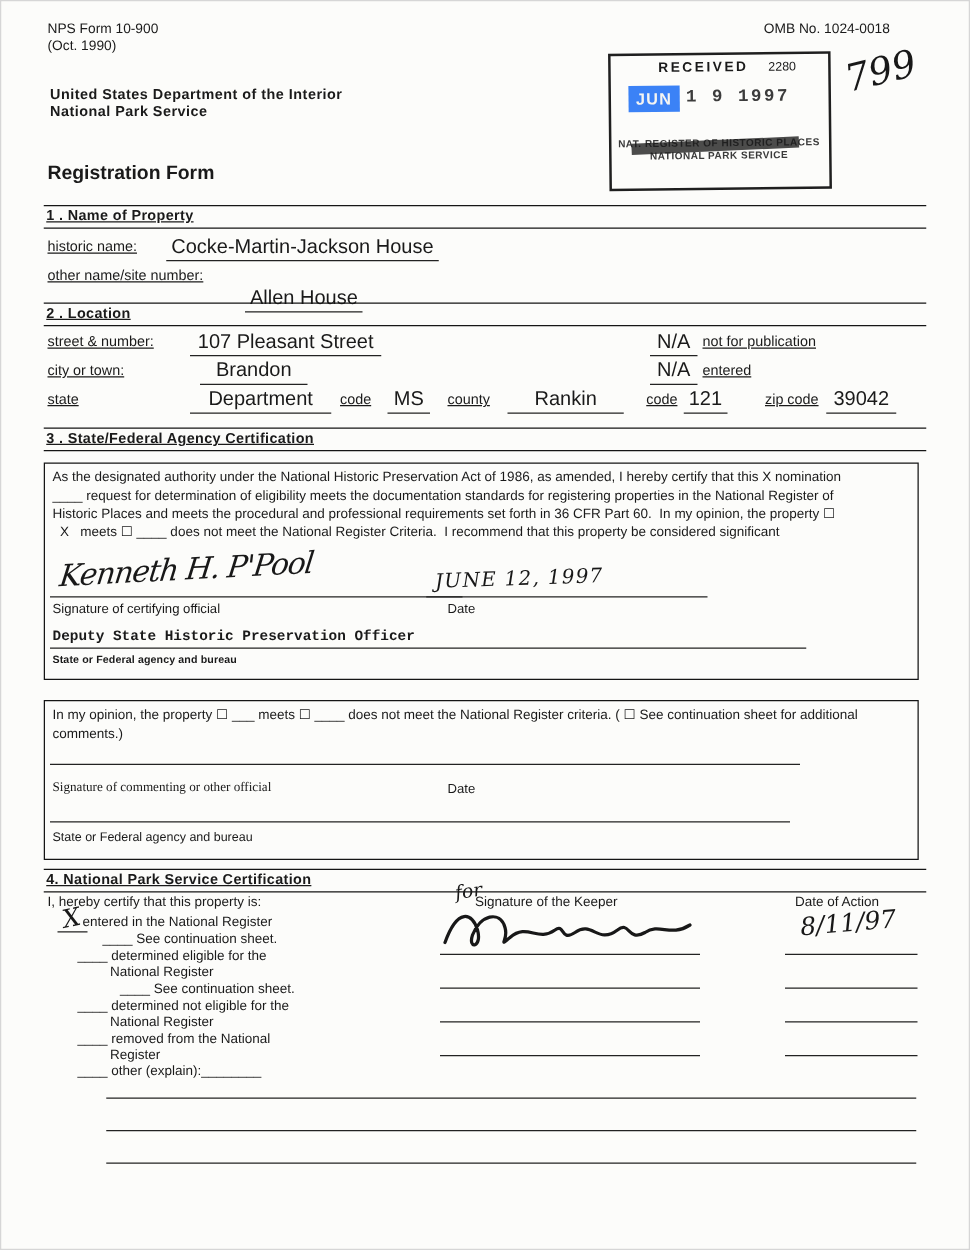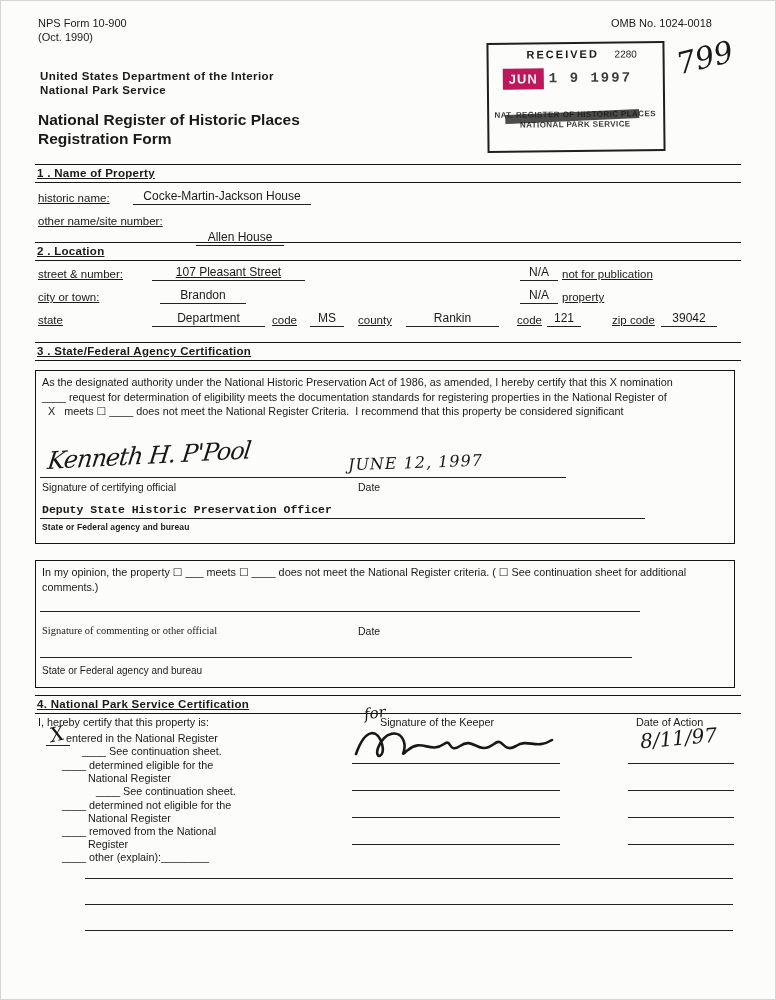--- a/index.html
+++ b/index.html
@@ -5,42 +5,42 @@
   html,body{margin:0;padding:0;background:#ffffff;}
   .page{
     position:relative;width:776px;height:1000px;background:#fcfcfa;
     font-family:"Liberation Sans",sans-serif;color:#1a1a1a;overflow:hidden;
     box-shadow:inset 0 0 0 1px #d6d6d6;
   }
   .abs{position:absolute;}
   .b{font-weight:bold;}
   .fs11{font-size:11px;}
   .lbl{font-size:11.5px;text-decoration:underline;}
-  .val{border-bottom:1.2px solid #222;text-align:center;font-size:12px;padding:0 4px 1px;}
+  .val{border-bottom:1.2px solid #222;text-align:center;font-size:16px;padding:0 4px 1px;}
   .sect{
     position:absolute;left:35px;width:702px;
     border-top:1.4px solid #151515;border-bottom:1.4px solid #151515;
     font-weight:bold;font-size:11.5px;padding:2px 2px 3px;letter-spacing:.3px;
   }
   .sect span{text-decoration:underline;}
   .boxed{position:absolute;left:35px;border:1.6px solid #151515;background:transparent;}
   .cline{white-space:pre;font-size:10.8px;line-height:14.6px;}
   .small-lbl{font-size:8.5px;font-weight:bold;letter-spacing:.1px;}
   .plain-lbl{font-size:10.5px;}
   .hand{font-family:"DejaVu Serif",serif;font-style:italic;color:#181818;}
   .hline{position:absolute;border-bottom:1.2px solid #222;height:0;}
   .item{position:absolute;font-size:10.8px;}
   .stamp{
     position:absolute;left:487px;top:42px;width:174px;height:106px;
     border:2px solid #1f1f1f;transform:rotate(-.6deg);
   }
   .stamp-recv{position:absolute;left:38px;top:4px;font-size:11px;font-weight:bold;letter-spacing:2px;}
   .stamp-num{position:absolute;left:126px;top:5px;font-size:10px;}
   .stamp-chip{position:absolute;left:14px;top:24px;height:20px;display:flex;align-items:center;}
-  .stamp-month{background:#be185d;color:#f5f5f2;font-weight:bold;font-size:13px;padding:3px 6px;letter-spacing:1px;}
+  .stamp-month{background:#3b82f6;color:#f5f5f2;font-weight:bold;font-size:13px;padding:3px 6px;letter-spacing:1px;}
   .stamp-dy{font-family:"Liberation Mono",monospace;font-weight:bold;font-size:14px;color:#3c3c3c;margin-left:5px;letter-spacing:2px;}
   .stamp-reg{position:absolute;left:3px;top:66px;width:166px;text-align:center;color:#3a3a3a;}
   .stamp-reg div{font-size:8px;font-weight:bold;letter-spacing:.4px;line-height:9.5px;}
   .smudge{position:absolute;left:16px;top:68px;width:134px;height:9px;background:rgba(25,25,25,.78);transform:rotate(-2deg);}
   .mono-title{font-family:"Liberation Mono",monospace;font-weight:bold;font-size:11.5px;letter-spacing:0;}
   .sig-hand{font-size:24px;letter-spacing:-1px;transform:rotate(-3deg) skewX(-10deg);transform-origin:left bottom;}
 </style>
 </head>
 <body>
 
@@ -60,60 +60,60 @@
     <div class="stamp-reg">
       <div>NAT. REGISTER OF HISTORIC PLACES</div>
       <div>NATIONAL PARK SERVICE</div>
     </div>
     <div class="smudge"></div>
   </div>
   <div class="abs hand" style="left:676px;top:40px;font-size:30px;transform:rotate(-14deg);">799</div>
 
   <div class="abs b" style="left:40px;top:70px;font-size:11.5px;letter-spacing:.4px;">United States Department of the Interior</div>
   <div class="abs b" style="left:40px;top:84px;font-size:11.5px;letter-spacing:.4px;">National Park Service</div>
-  <div class="abs b" style="left:38px;top:111px;font-size:15.5px;">National Register of Historic Places</div>
   <div class="abs b" style="left:38px;top:130px;font-size:15.5px;">Registration Form</div>
 
   <div class="sect" style="top:164px;"><span>1 . Name of Property</span></div>
 
   <div class="abs lbl" style="left:38px;top:192px;">historic name:</div>
   <div class="abs val" style="left:133px;top:189px;min-width:170px;">Cocke-Martin-Jackson House</div>
 
   <div class="abs lbl" style="left:38px;top:215px;">other name/site number:</div>
   <div class="abs val" style="left:196px;top:212px;min-width:80px;margin-top:18px;">Allen House</div>
 
   <div class="sect" style="top:242px;"><span>2 . Location</span></div>
 
   <div class="abs lbl" style="left:38px;top:268px;">street &amp; number:</div>
-  <div class="abs val" style="left:152px;top:265px;min-width:145px;text-decoration:underline;">107 Pleasant Street</div>
+  <div class="abs val" style="left:152px;top:265px;min-width:145px;">107 Pleasant Street</div>
   <div class="abs val" style="left:520px;top:265px;min-width:30px;">N/A</div>
   <div class="abs lbl" style="left:562px;top:268px;">not for publication</div>
 
   <div class="abs lbl" style="left:38px;top:291px;">city or town:</div>
   <div class="abs val" style="left:160px;top:288px;min-width:78px;">Brandon</div>
   <div class="abs val" style="left:520px;top:288px;min-width:30px;">N/A</div>
-  <div class="abs lbl" style="left:562px;top:291px;">property</div>
+  <div class="abs lbl" style="left:562px;top:291px;">entered</div>
 
   <div class="abs lbl" style="left:38px;top:314px;">state</div>
   <div class="abs val" style="left:152px;top:311px;min-width:105px;">Department</div>
   <div class="abs lbl" style="left:272px;top:314px;">code</div>
   <div class="abs val" style="left:310px;top:311px;min-width:26px;">MS</div>
   <div class="abs lbl" style="left:358px;top:314px;">county</div>
   <div class="abs val" style="left:406px;top:311px;min-width:85px;">Rankin</div>
   <div class="abs lbl" style="left:517px;top:314px;">code</div>
   <div class="abs val" style="left:547px;top:311px;min-width:26px;">121</div>
   <div class="abs lbl" style="left:612px;top:314px;">zip code</div>
   <div class="abs val" style="left:661px;top:311px;min-width:48px;">39042</div>
 
   <div class="sect" style="top:342px;"><span>3 . State/Federal Agency Certification</span></div>
 
   <div class="boxed" style="top:370px;width:698px;height:172px;">
     <div class="abs" style="left:6px;top:4px;width:688px;">
       <div class="cline">As the designated authority under the National Historic Preservation Act of 1986, as amended, I hereby certify that this X nomination</div>
       <div class="cline">____ request for determination of eligibility meets the documentation standards for registering properties in the National Register of</div>
+      <div class="cline">Historic Places and meets the procedural and professional requirements set forth in 36 CFR Part 60.  In my opinion, the property ☐</div>
       <div class="cline">  X   meets ☐ ____ does not meet the National Register Criteria.  I recommend that this property be considered significant</div>
     </div>
 
     <div class="abs hand sig-hand" style="left:10px;top:76px;">Kenneth H. P'Pool</div>
     <div class="hline" style="left:4px;top:106px;width:330px;"></div>
     <div class="abs hand" style="left:312px;top:82px;font-size:16px;transform:rotate(-2deg);letter-spacing:1px;">JUNE 12, 1997</div>
     <div class="hline" style="left:305px;top:106px;width:225px;"></div>
 
     <div class="abs plain-lbl" style="left:6px;top:110px;">Signature of certifying official</div>
     <div class="abs plain-lbl" style="left:322px;top:110px;">Date</div>

